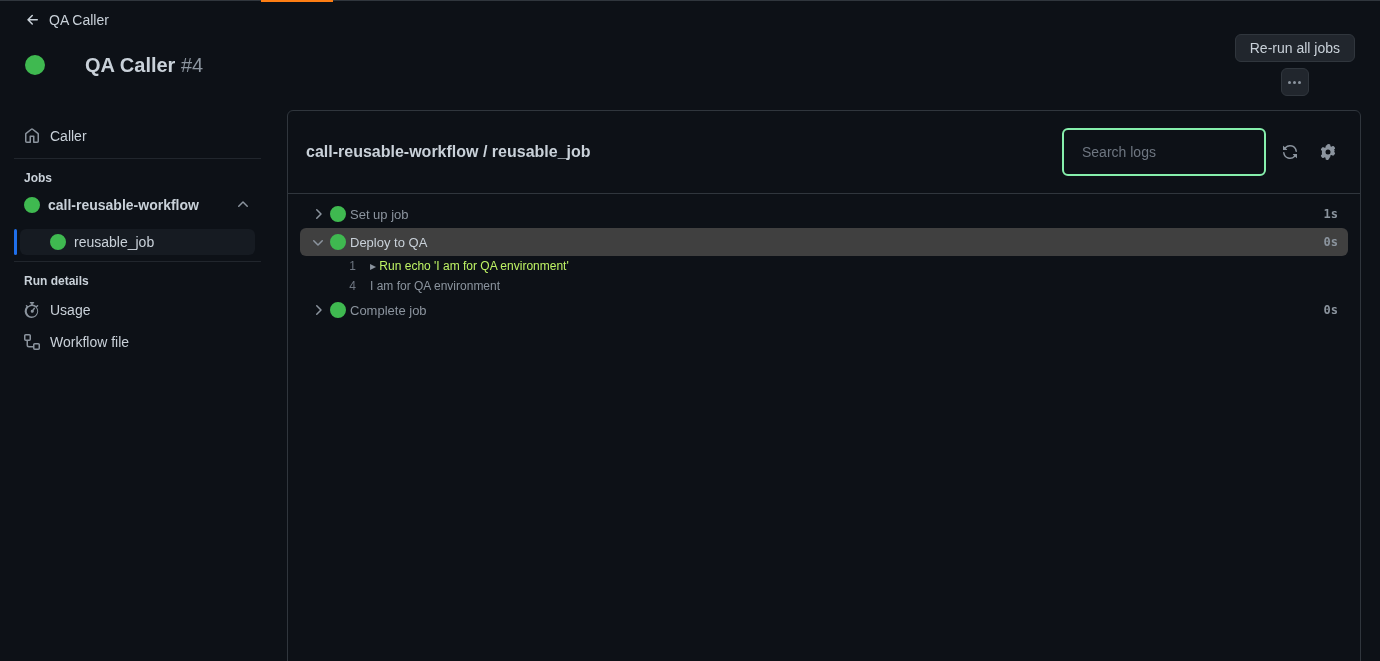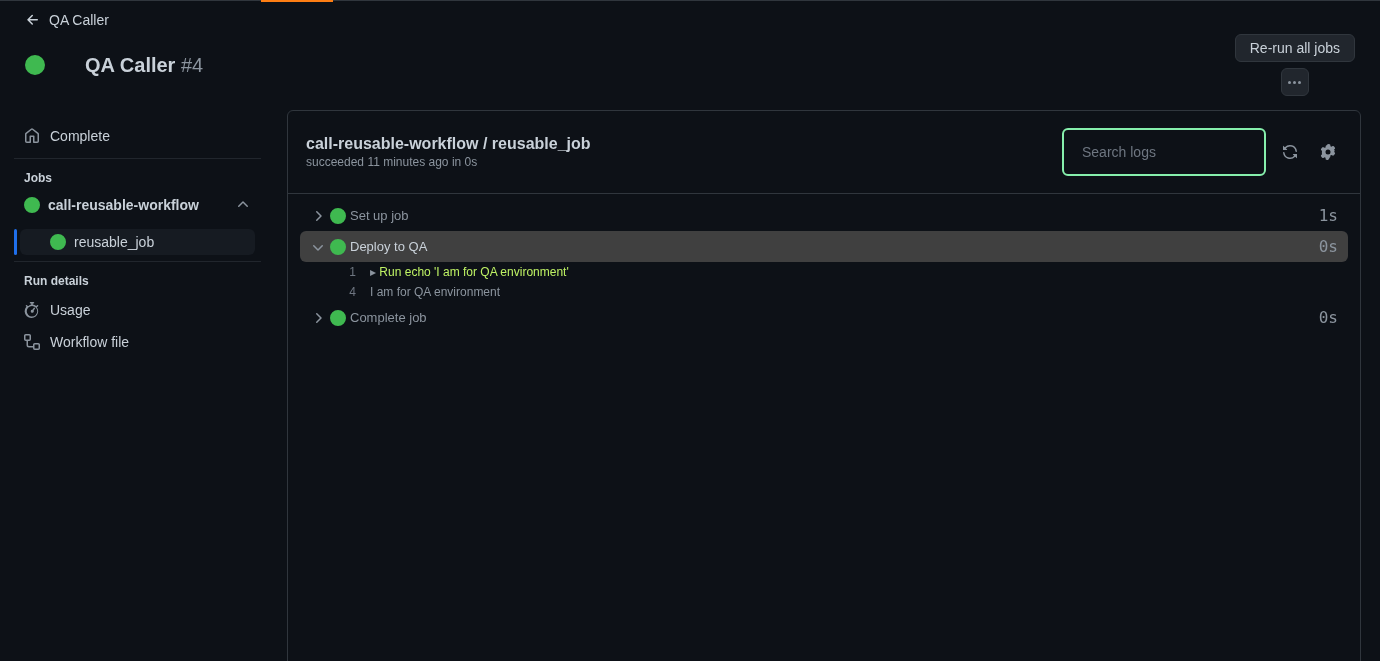--- a/index.html
+++ b/index.html
@@ -263,23 +263,24 @@
       transform: rotate(90deg);
     }
     .step-label {
       flex: 1;
       color: #8b949e;
     }
     .step-row.expanded .step-label {
       color: #c9d1d9;
     }
     .step-duration {
-      font-size: 16px;
+      font-size: 12px;
       color: #8b949e;
       font-family: ui-monospace, SFMono-Regular, "SF Mono", Consolas, monospace;
+      font-weight: bold;
     }
     .log-line {
       display: flex;
       padding: 1px 0 1px 36px;
       font-size: 12px;
       line-height: 1.5;
     }
     .log-line-num {
       width: 20px;
       text-align: right;
@@ -332,21 +333,21 @@
     </button>
   </div>
 </div>
 
 <div class="content">
   <div class="sidebar">
     <div class="sidebar-item">
       <svg width="16" height="16" viewBox="0 0 16 16" fill="#8b949e">
           <path d="M8.156 1.835a.25.25 0 00-.312 0l-5.25 4.2a.25.25 0 00-.094.196v7.019c0 .138.112.25.25.25H5.5V8.25a.75.75 0 01.75-.75h3.5a.75.75 0 01.75.75v5.25h2.75a.25.25 0 00.25-.25V6.23a.25.25 0 00-.094-.195l-5.25-4.2zM6.906.664a1.75 1.75 0 012.187 0l5.25 4.2c.415.332.657.835.657 1.367v7.019A1.75 1.75 0 0113.25 15h-3.5a.75.75 0 01-.75-.75V9H7v5.25a.75.75 0 01-.75.75h-3.5A1.75 1.75 0 011 13.25V6.23c0-.531.242-1.034.657-1.366l5.25-4.2h-.001z"></path>
         </svg>
-      <span>Complete</span>
+      <span>Caller</span>
     </div>
     <div class="sidebar-divider"></div>
     <div class="sidebar-heading">Jobs</div>
     <div class="job-item">
       <svg class="check-success" width="16" height="16" viewBox="0 0 16 16">
           <path d="M8 16A8 8 0 108 0a8 8 0 000 16zm3.78-9.72a.75.75 0 00-1.06-1.06L6.75 9.19 5.28 7.72a.75.75 0 00-1.06 1.06l2 2a.75.75 0 001.06 0l4.5-4.5z"></path>
         </svg>
       <span>call-reusable-workflow</span>
       <svg class="chevron" width="16" height="16" viewBox="0 0 16 16" fill="#8b949e">
           <path d="M12.78 6.22a.75.75 0 010 1.06l-4.25 4.25a.75.75 0 01-1.06 0L3.22 7.28a.75.75 0 011.06-1.06L8 9.94l3.72-3.72a.75.75 0 011.06 0z"></path>
@@ -372,21 +373,20 @@
         </svg>
       <span>Workflow file</span>
     </div>
   </div>
 
   <div class="main-panel">
     <div class="logs-container">
       <div class="logs-header">
         <div class="logs-title-group">
           <div class="logs-title">call-reusable-workflow / reusable_job</div>
-          <div class="logs-subtitle">succeeded 11 minutes ago in 0s</div>
         </div>
         <div class="logs-header-right">
           <div class="search-box">
             <svg width="16" height="16" viewBox="0 0 16 16" fill="#6e7681">
                 <path d="M11.5 7a4.499 4.499 0 11-8.998 0A4.499 4.499 0 0111.5 7zm-.82 4.74a6 6 0 111.06-1.06l3.04 3.04a.75.75 0 11-1.06 1.06l-3.04-3.04z"></path>
               </svg>
             <input type="text" placeholder="Search logs" style="">
           </div>
           <button class="icon-btn">
             <svg width="16" height="16" viewBox="0 0 16 16" fill="#8b949e">

